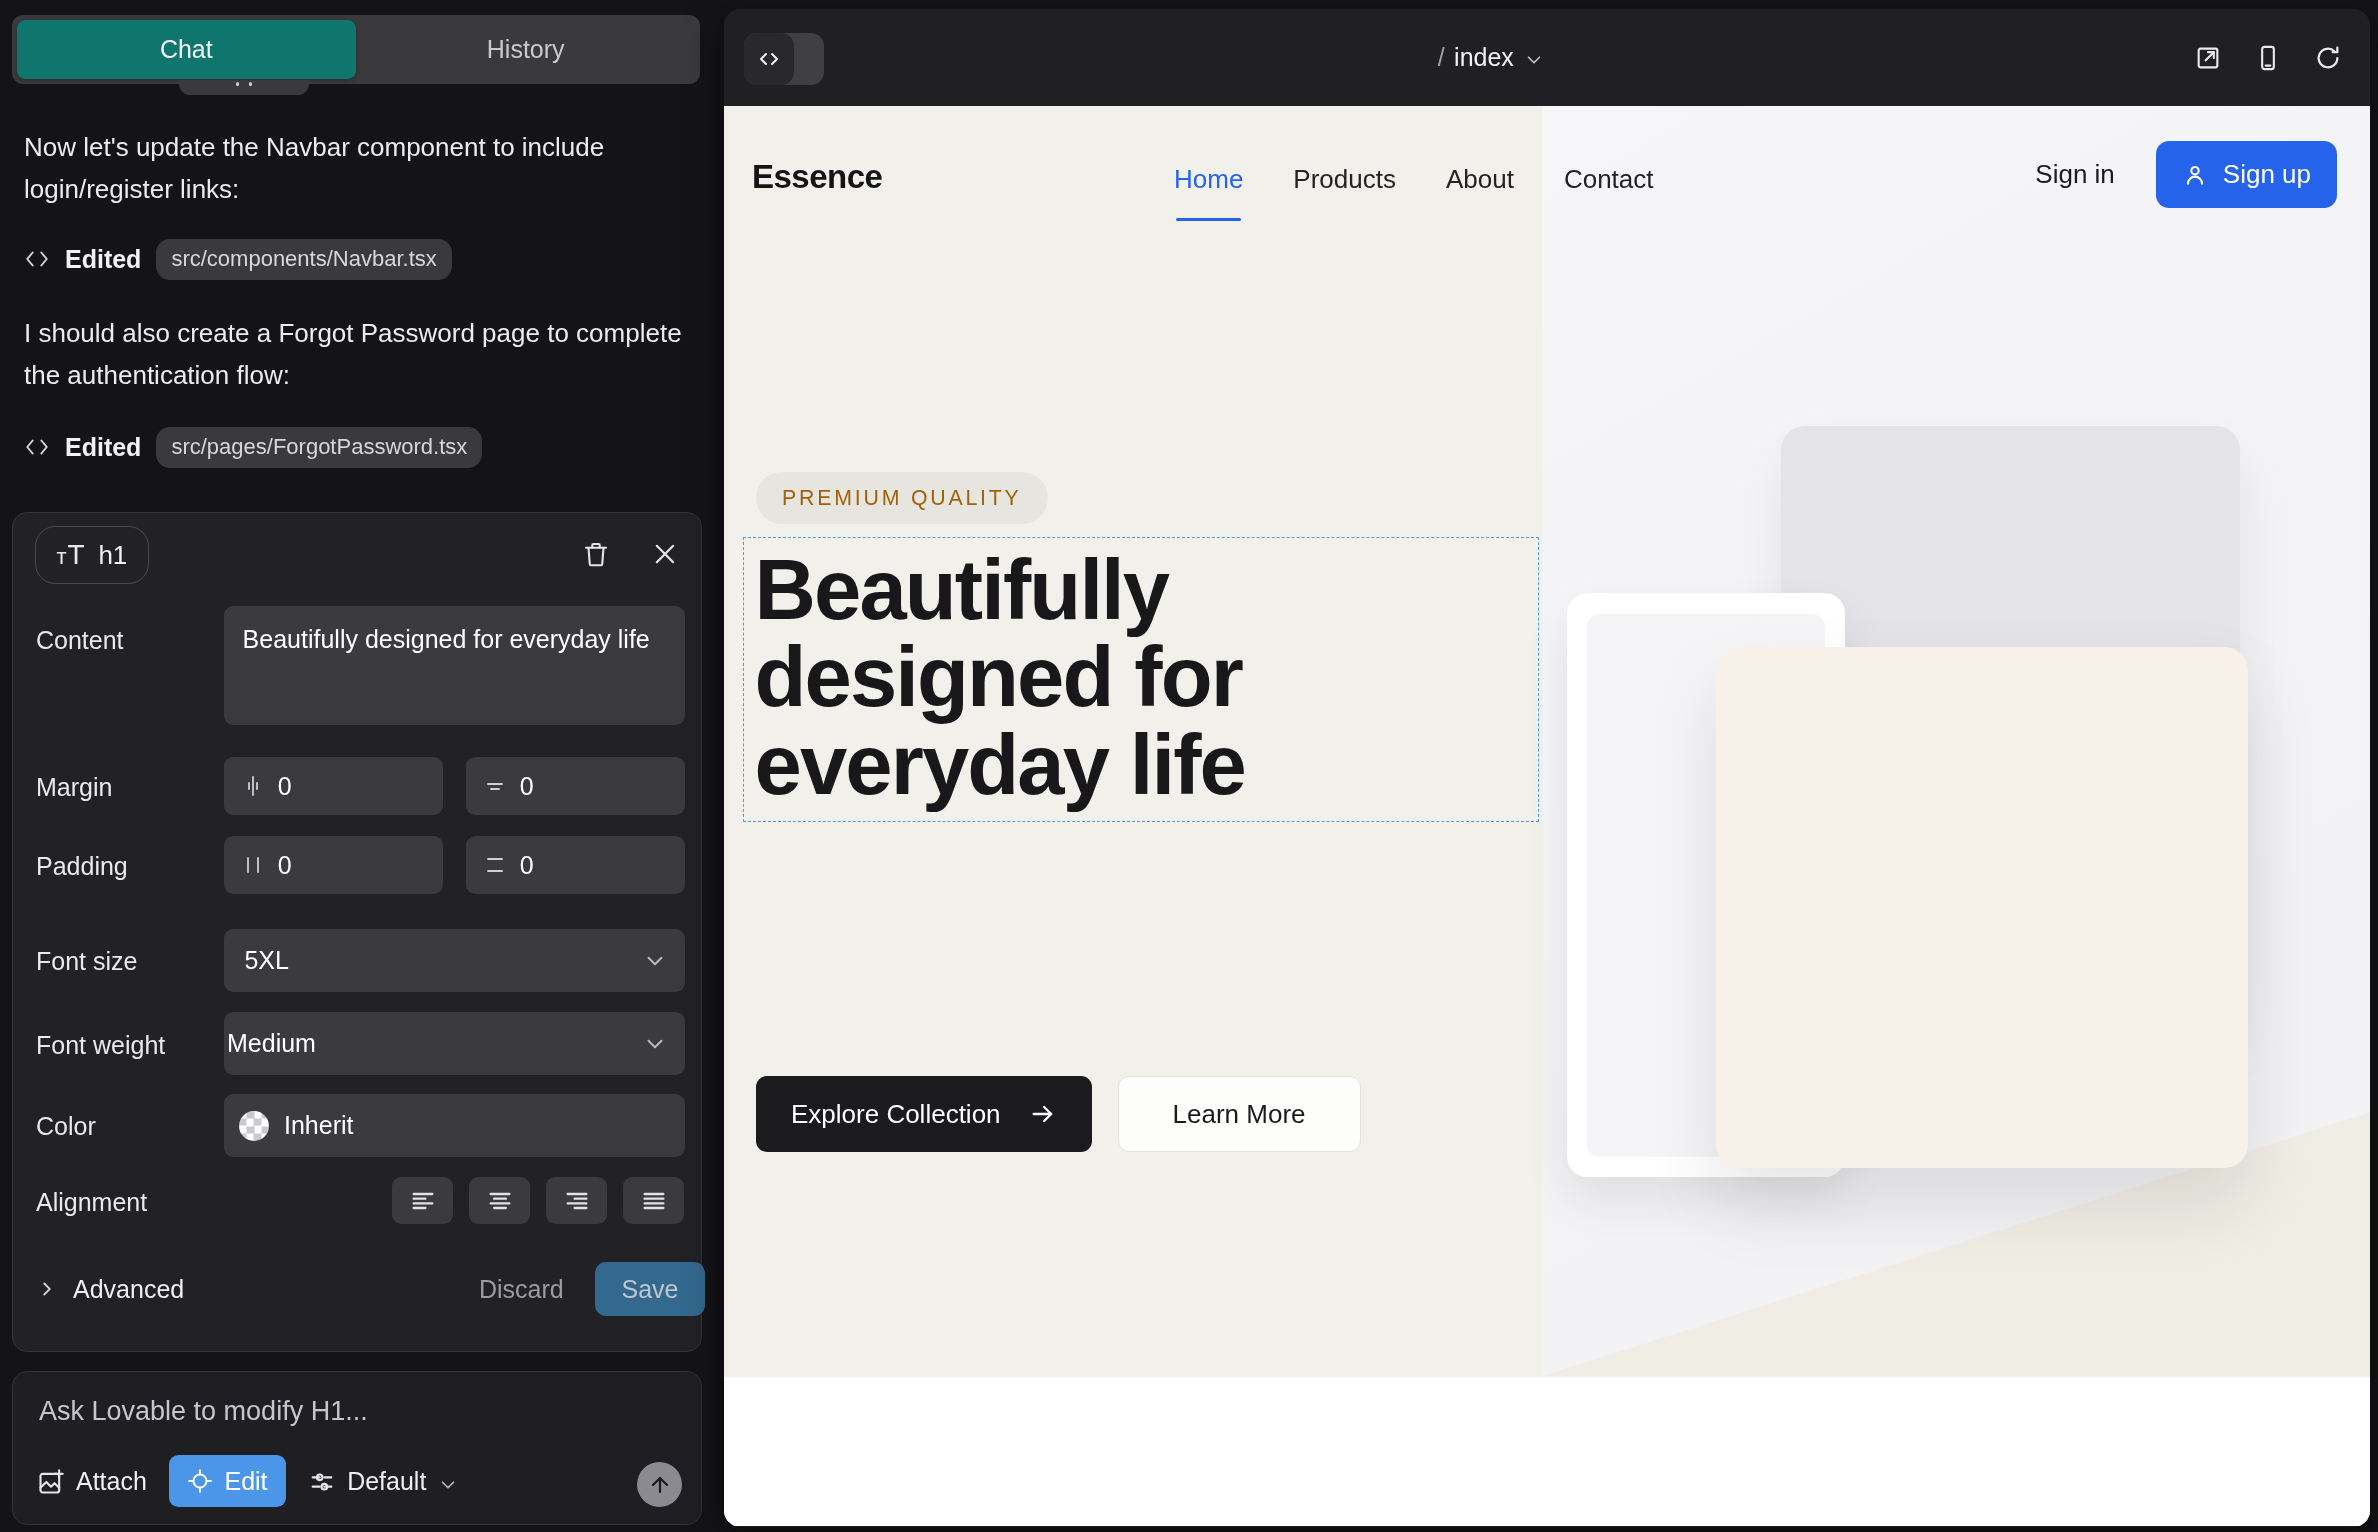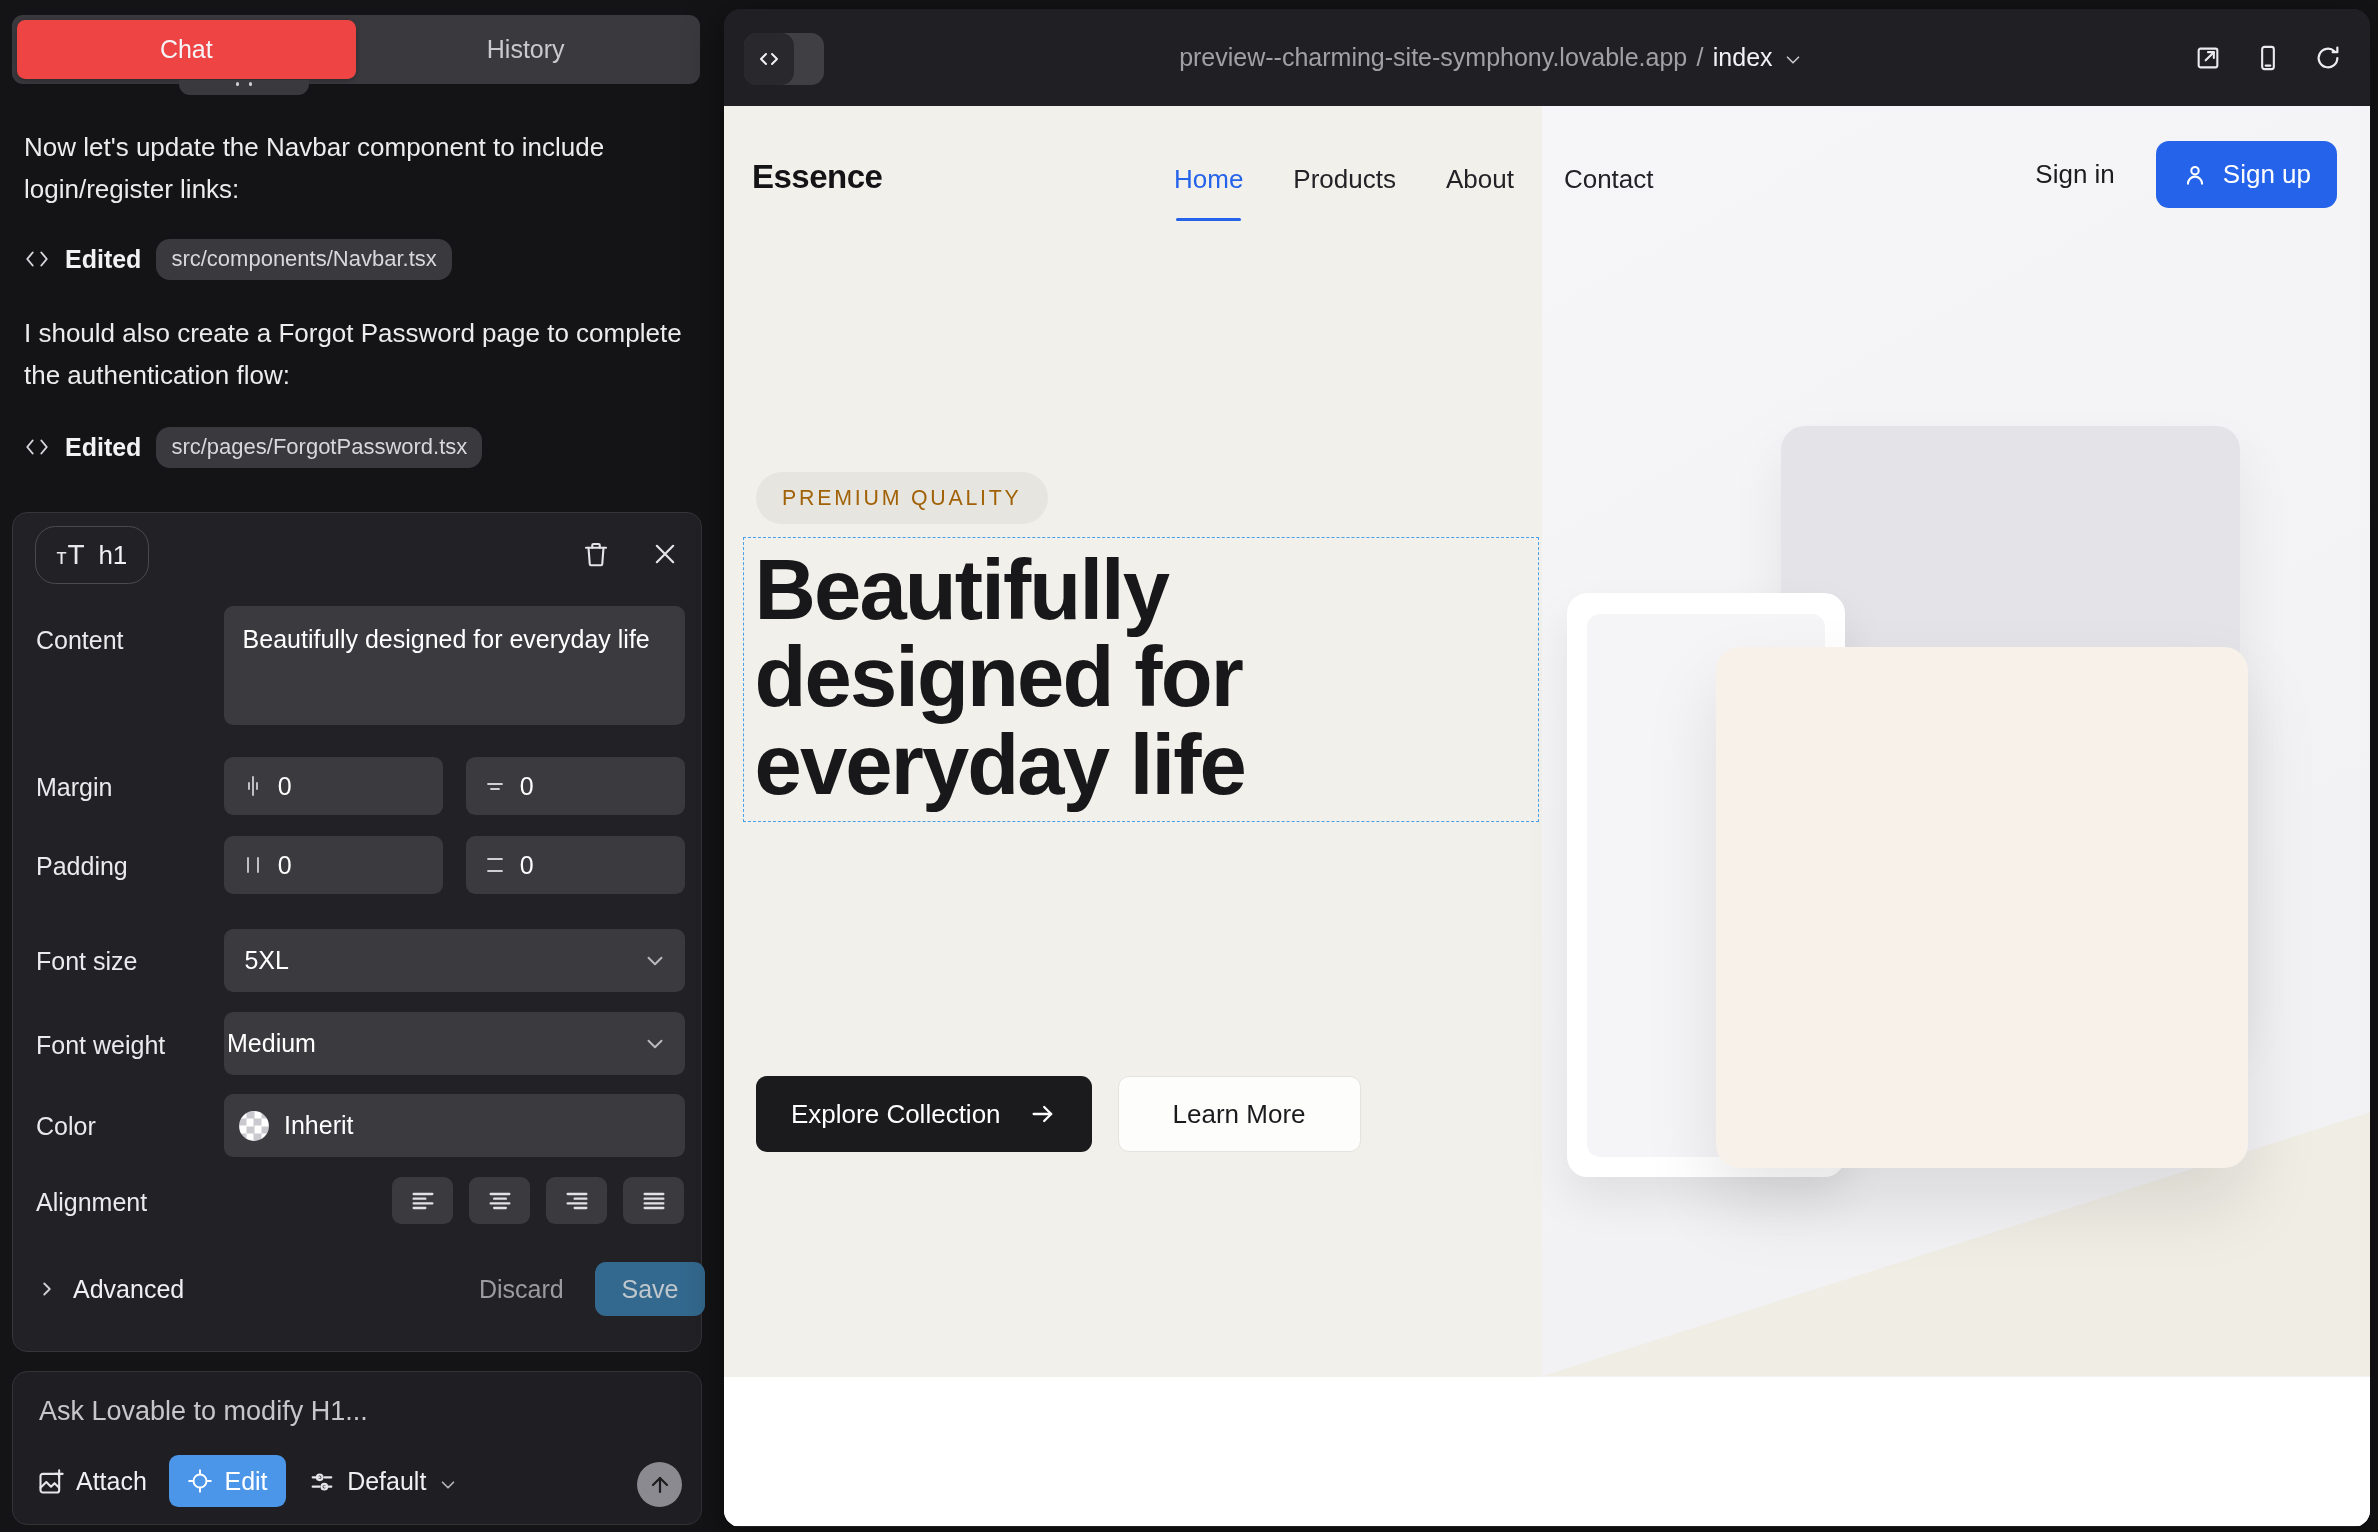--- a/index.html
+++ b/index.html
@@ -6,21 +6,21 @@
   html,body { width:2378px; height:1532px; background:#141416; overflow:hidden;
     font-family:"Liberation Sans", sans-serif; }
 
   
   .sidebar { position:absolute; left:0; top:0; width:724px; height:1532px; background:#141416; }
 
   .tabs { position:absolute; left:12px; top:15px; width:688px; height:69px;
     background:#3a3a3e; border-radius:11px; display:flex; padding:4.6px; }
   .tab { flex:1; display:flex; align-items:center; justify-content:center;
     font-size:25px; color:#c9c9ce; border-radius:8.3px; cursor:pointer; }
-  .tab.active { background:#ef4444; color:#f5f5f7; box-shadow:0 1.9px 5.6px rgba(0,0,0,.25);text-align:center; }
+  .tab.active { background:#0f766e; color:#f5f5f7; box-shadow:0 1.9px 5.6px rgba(0,0,0,.25);text-align:center; }
 
   .collapsed-chip { position:absolute; left:179px; top:80px; width:130px; height:15px;
     background:#3a3a3e; border-radius:0 0 11px 11px; display:flex; gap:9.3px;
     align-items:flex-start; justify-content:center; }
   .collapsed-chip i { width:3.7px; height:3.7px; border-radius:50%; background:#cfcfd4; margin-top:1.9px; }
 
   .msg { position:absolute; left:24px; width:664px; font-size:26px; line-height:1.62;
     color:#ececee; }
   .edited-row { position:absolute; left:24px; display:flex; align-items:center; gap:15px; }
   .edited-row .code-ic { color:#d6d6da; display:flex; }
@@ -378,21 +378,20 @@
   <div class="chrome">
     <div class="code-toggle">
       <div class="seg">
         <svg width="24" height="24" viewBox="0 0 24 24" fill="none" stroke="currentColor" stroke-width="2" stroke-linecap="round" stroke-linejoin="round">
             <polyline points="9 7 4 12 9 17"></polyline>
             <polyline points="15 7 20 12 15 17"></polyline>
           </svg>
       </div>
     </div>
     <div class="url">
-      <span class="host">preview--charming-site-symphony.lovable.app</span>
       <span class="sep">/</span>
       <span class="page">index</span>
       <span class="chev">
         <svg width="22" height="22" viewBox="0 0 24 24" fill="none" stroke="currentColor" stroke-width="1.8" stroke-linecap="round" stroke-linejoin="round">
             <polyline points="6 9 12 15 18 9"></polyline>
           </svg>
       </span>
     </div>
     <div class="chrome-icons">
       <span class="cbtn">

